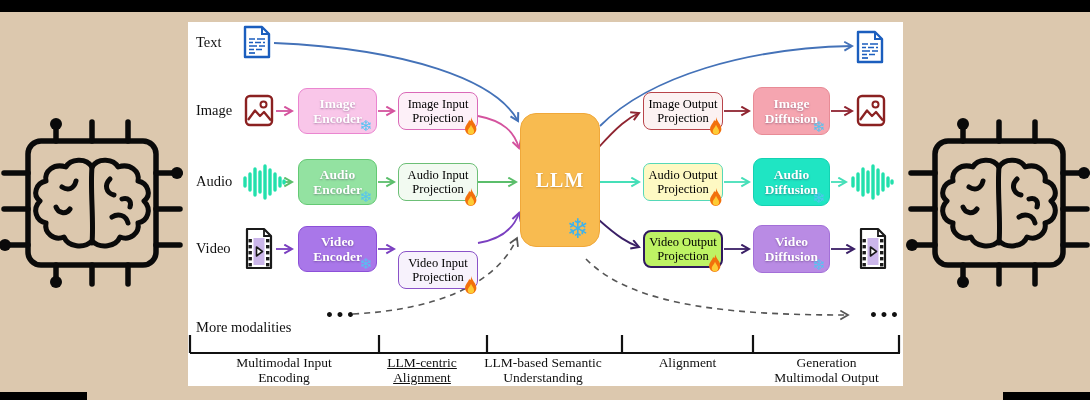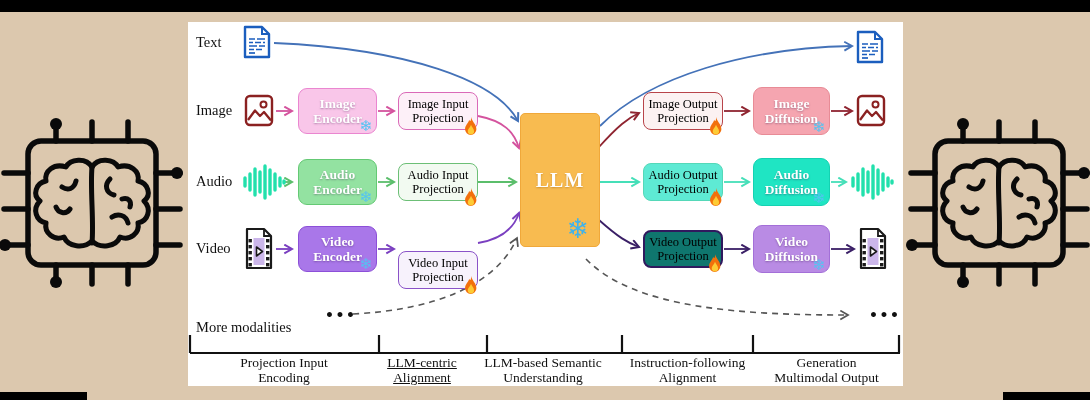--- a/index.html
+++ b/index.html
@@ -21,25 +21,25 @@
   .proj{width:80px;height:38px;font-size:12.5px;color:#000;background:#fdf4fa;border:1.6px solid;border-radius:8px;}
   .diff{width:77px;height:48px;color:#fff;font-weight:bold;font-size:13.5px;
        text-shadow:0 1px 2px rgba(40,10,60,.35);}
   #img-enc{left:110px;top:66px;background:#f9c6e9;border:1.5px solid #ea86d0;}
   #aud-enc{left:110px;top:137px;background:#93e2a1;border:1.5px solid #64c974;}
   #vid-enc{left:110px;top:204px;background:#a977e9;border:1.5px solid #8c4fd8;}
   #img-iproj{left:210px;top:70px;background:#fdf0f8;border-color:#da6ab8;}
   #aud-iproj{left:210px;top:141px;background:#f2faf1;border-color:#6cbf76;}
   #vid-iproj{left:210px;top:208px;background:#f7f2fc;border-color:#8a52c8;margin-top:21px;}
   #llm{left:332px;top:91px;width:80px;height:134px;background:#f8bb50;border:1.5px solid #f0a83a;
-       border-radius:5px;color:#fff;font-weight:bold;font-size:20px;letter-spacing:1px;
+       border-radius:16px;color:#fff;font-weight:bold;font-size:20px;letter-spacing:1px;
        text-shadow:0 1px 2px rgba(120,70,0,.35);}
   #img-oproj{left:455px;top:70px;background:#fcf2f2;border-color:#b8444a;}
-  #aud-oproj{left:455px;top:141px;background:#5eead4;border-color:#55d8b8;}
-  #vid-oproj{left:455px;top:208px;background:#0f766e;border-color:#30195e;border-width:2px;}
+  #aud-oproj{left:455px;top:141px;background:#fef9c3;border-color:#55d8b8;border-radius:7px;}
+  #vid-oproj{left:455px;top:208px;background:#bef264;border-color:#30195e;border-width:2px;}
   #img-diff{left:565px;top:65px;background:#f5a5b0;border:1.5px solid #e88b96;}
   #aud-diff{left:565px;top:136px;background:#1fe5c3;border:1.5px solid #14d2b2;}
   #vid-diff{left:565px;top:203px;background:#b98be4;border:1.5px solid #a36fd8;}
   .snow{position:absolute;right:4px;bottom:-2px;font-size:15px;color:#54c3f1;
         font-family:"DejaVu Sans",sans-serif;text-shadow:none;}
   .snow-llm{right:9px;bottom:2px;font-size:27px;color:#3fb3ec;}
   .fire{position:absolute;right:-3px;bottom:-9px;width:18px;height:22px;}
   .dots{position:absolute;font-size:14px;font-weight:bold;letter-spacing:1.5px;
         font-family:"DejaVu Sans",sans-serif;}
   .stage{position:absolute;top:334px;text-align:center;font-size:13.5px;line-height:1.1;}
@@ -351,33 +351,32 @@
       <div>Diffusion</div>
       <span class="snow">❄</span>
     </div>
     <div class="box diff" id="vid-diff">
       <div>Video</div>
       <div>Diffusion</div>
       <span class="snow">❄</span>
     </div>
 
     <div class="stage" id="stage-0">
-      <div>Projection Input</div>
+      <div>Multimodal Input</div>
         <div>Encoding</div>
     </div>
     <div class="stage" id="stage-1">
       <div>LLM-centric</div>
         <div>Alignment</div>
     </div>
     <div class="stage" id="stage-2">
       <div>LLM-based Semantic</div>
         <div>Understanding</div>
     </div>
     <div class="stage" id="stage-3">
-      <div>Instruction-following</div>
         <div>Alignment</div>
     </div>
     <div class="stage" id="stage-4">
       <div>Generation</div>
         <div>Multimodal Output</div>
     </div>
   </div>
 </div>
 
 </body></html>

